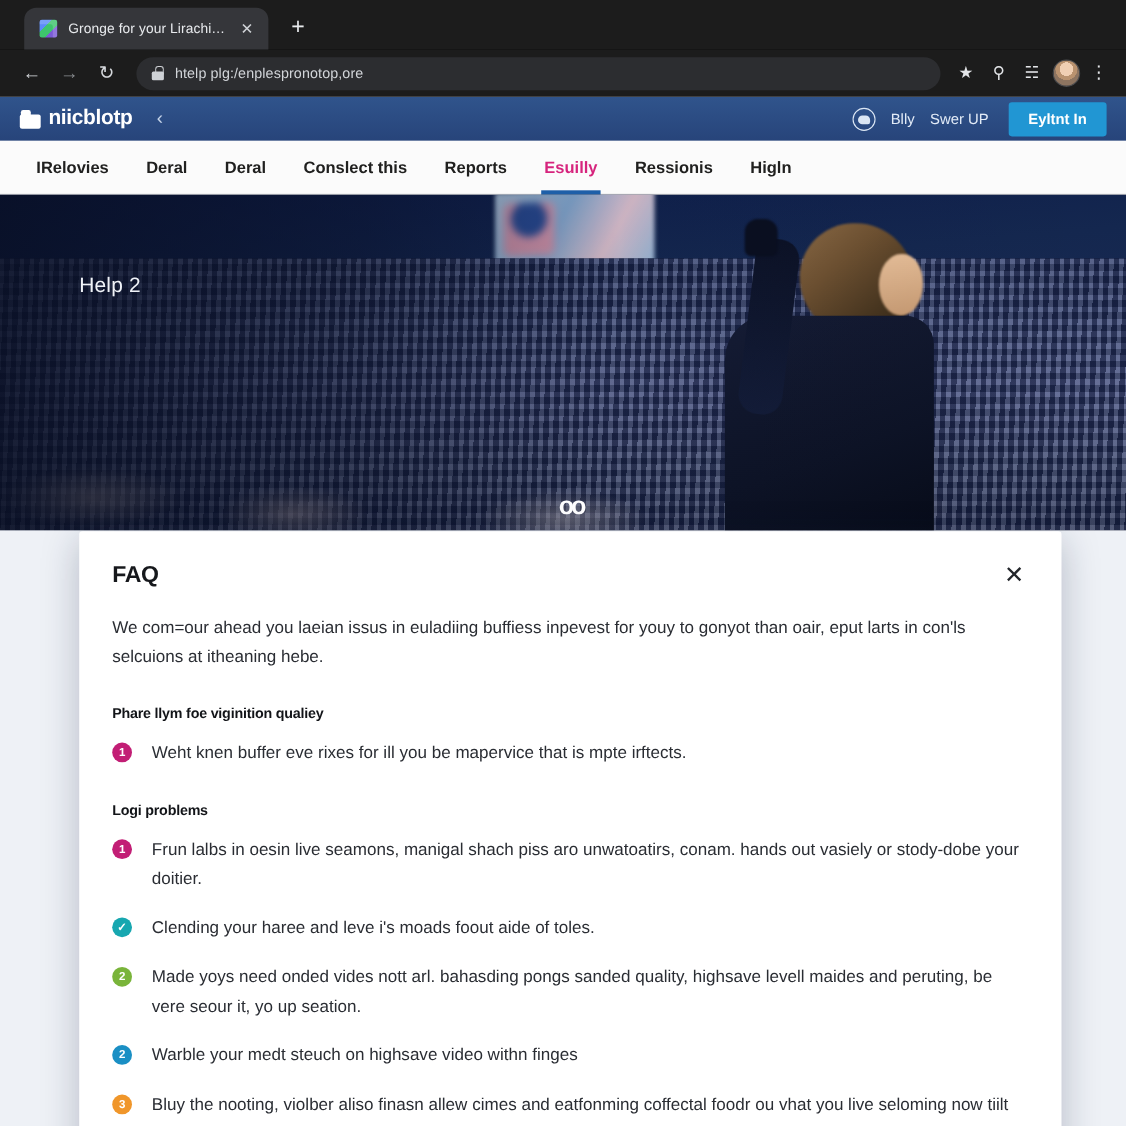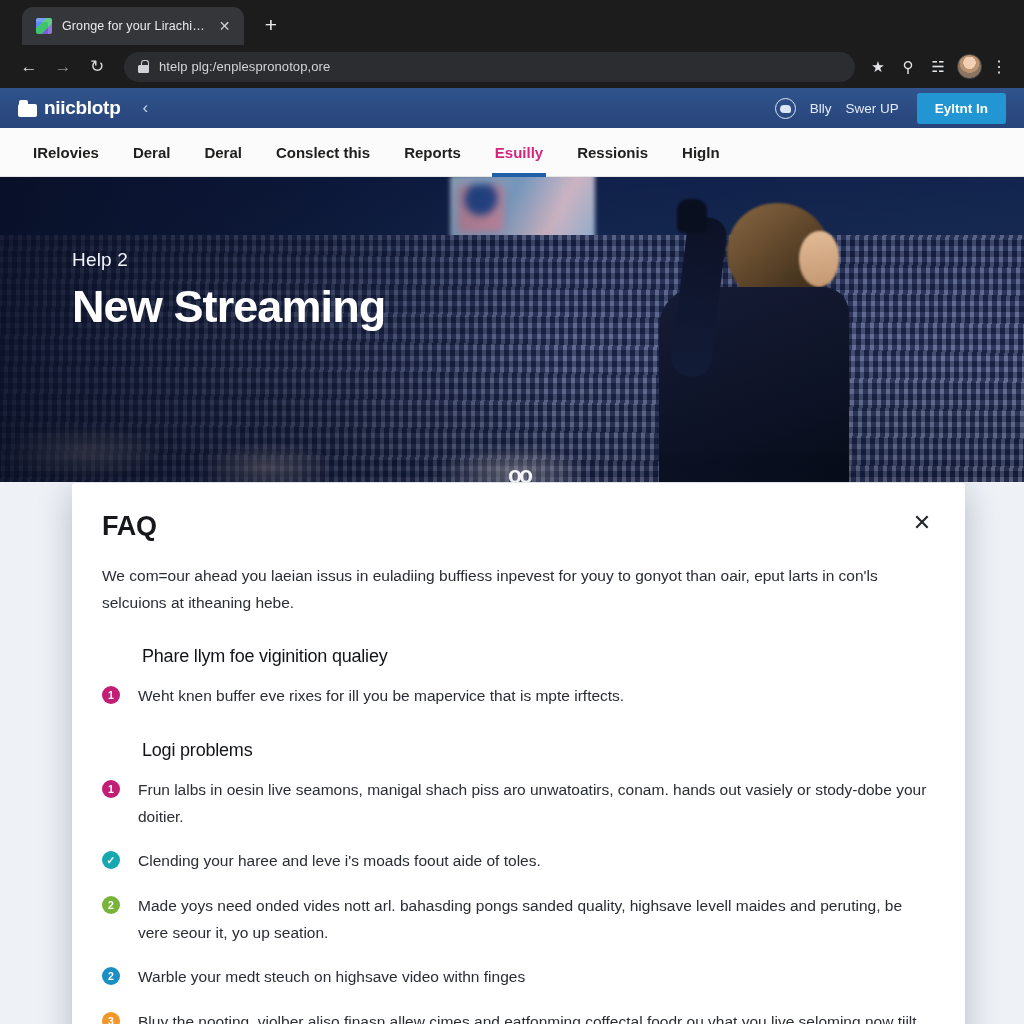--- a/index.html
+++ b/index.html
@@ -225,48 +225,47 @@
   .hero-copy { position: absolute; left: 72px; top: 72px; }
   .hero-kicker {
     color: #f0f3f8; font-size: 19px; letter-spacing: .2px; font-weight: 500;
   }
   .hero-title {
     color: #fff; font-size: 45px; font-weight: bold; letter-spacing: -.9px;
     margin-top: 10px;
   }
   .hero-badge {
     position: absolute; left: 508px; top: 358px;
-    color: #fff; font-size: 23px; font-weight: bold; letter-spacing: -3px; margin-top: 16px;
+    color: #fff; font-size: 23px; font-weight: bold; letter-spacing: -3px;
   }
 
   
   .modal {
     position: absolute; left: 72px; top: 395px;
     width: 893px; min-height: 640px;
     background: #fff; border-radius: 3px;
     box-shadow: 0 8px 34px rgba(20,30,60,.26);
     padding: 28px 30px 34px 30px;
   }
   .modal-top { display: flex; align-items: flex-start; }
   .modal-title {
-    font-size: 27px; font-weight: bold; color: #16181c; letter-spacing: -.3px;
+    font-size: 21px; font-weight: bold; color: #16181c; letter-spacing: -.3px;
   }
   .modal-close {
     margin-left: auto; width: 26px; height: 26px; cursor: pointer;
     color: #23262b; font-size: 22px; line-height: 24px; text-align: center;
     font-weight: 300;
   }
   .modal-intro {
     margin-top: 20px; font-size: 15.5px; color: #2a2d33;
     line-height: 1.75; max-width: 836px;
   }
   .sect-title {
-    margin-top: 30px; font-size: 18px; font-weight: normal; color: #121418;
+    margin-top: 30px; font-size: 13px; font-weight: bold; color: #121418;
     letter-spacing: -.2px;
-    margin-left: 40px;
   }
   .bullets { margin-top: 16px; }
   .bullet {
     display: flex; gap: 18px; margin-bottom: 18px; align-items: flex-start;
   }
   .bdot {
     flex: 0 0 18px; width: 18px; height: 18px; border-radius: 50%;
     margin-top: 3px;
     color: #fff; font-size: 10.5px; font-weight: bold;
     display: flex; align-items: center; justify-content: center;
@@ -340,21 +339,20 @@
           <div class="hp-face"></div>
           <div class="hp-body">
             <div class="hp-arm"></div>
             <div class="hp-hand"></div>
           </div>
         </div>
       </div>
       <div class="hero-vignette"></div>
       <div class="hero-copy">
         <div class="hero-kicker">Help 2</div>
-        <div class="hero-title">New Streaming</div>
       </div>
     </div>
     <div class="hero-badge">oo</div>
 
     <div class="modal">
       <div class="modal-top">
         <div class="modal-title">FAQ</div>
         <div class="modal-close">✕</div>
       </div>
       <div class="modal-intro">We com=our ahead you laeian issus in euladiing buffiess inpevest for youy to gonyot than oair, eput larts in con'ls selcuions at itheaning hebe.</div>

